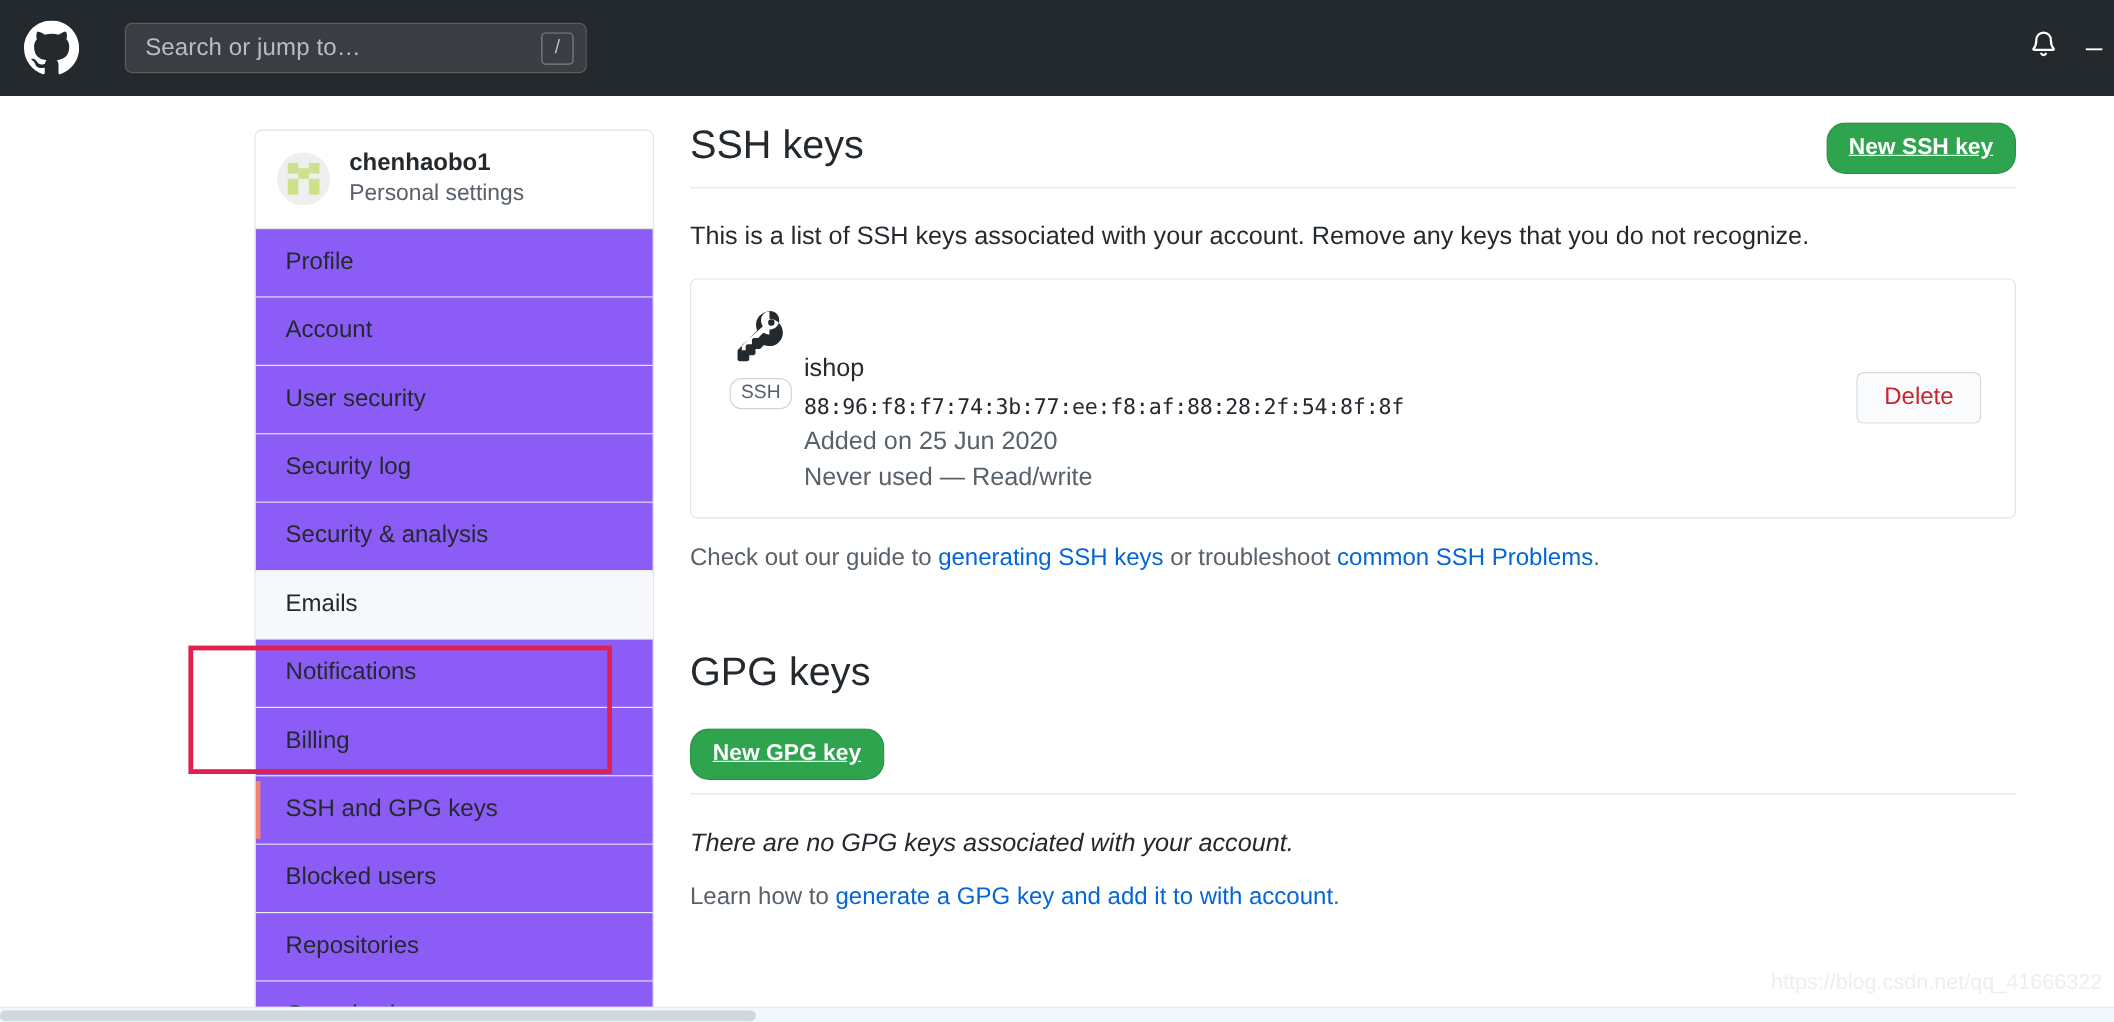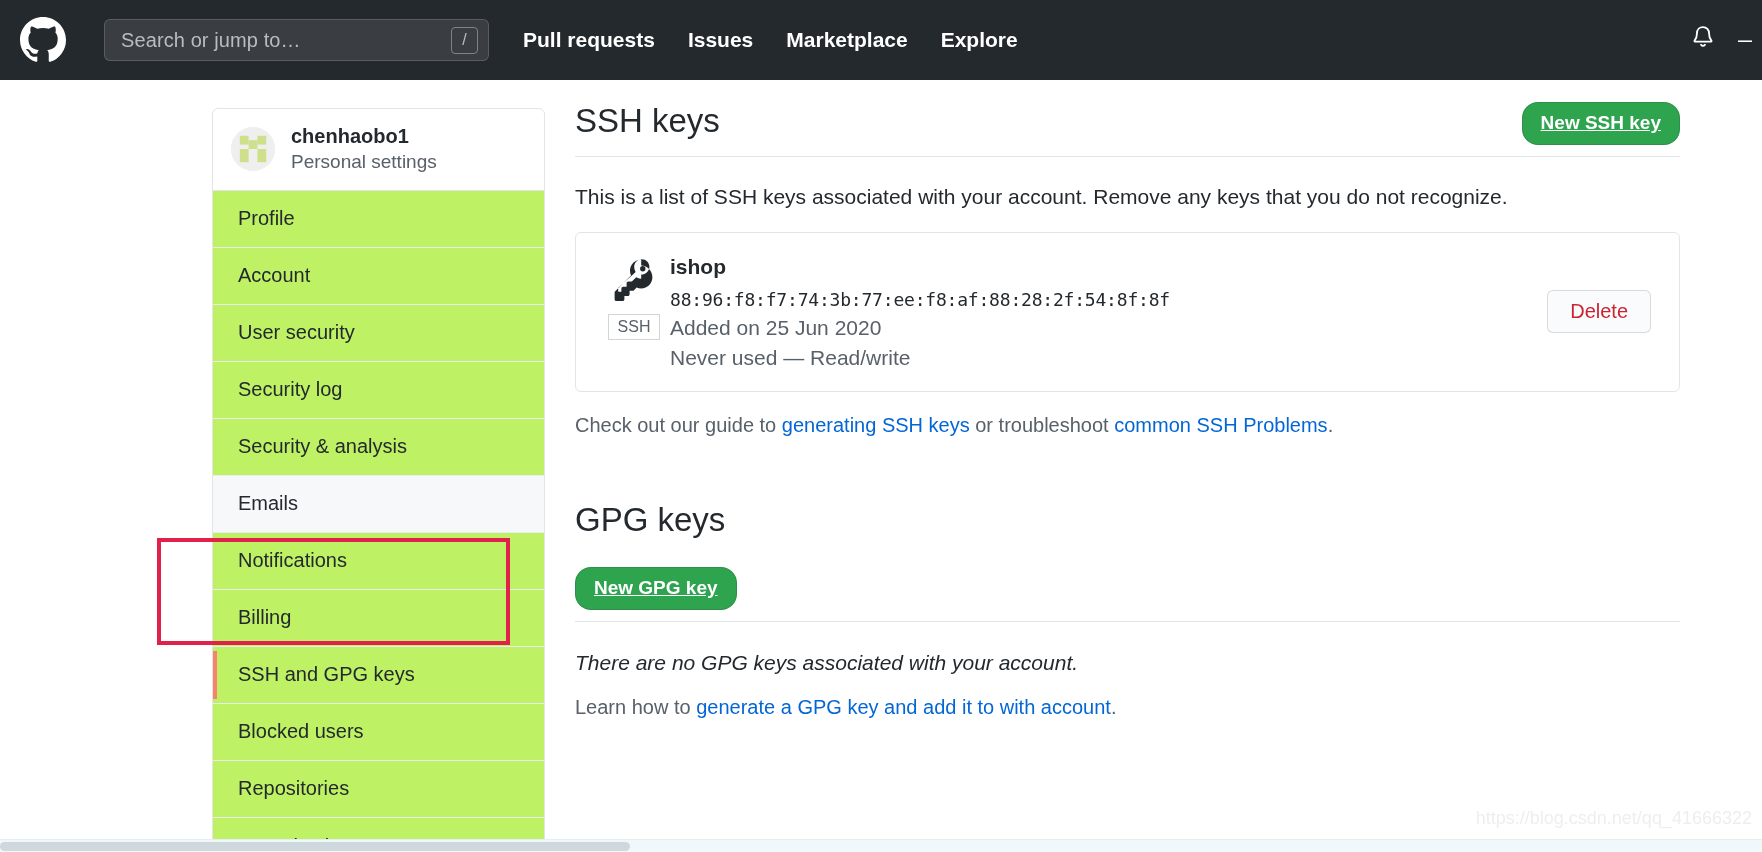--- a/index.html
+++ b/index.html
@@ -130,21 +130,21 @@
 
   .sb-item {
     position: relative;
     height: 57px;
     display: flex;
     align-items: center;
     padding-left: 25px;
     font-size: 20px;
     color: #24292e;
     border-bottom: 1px solid #eaecef;
-    background: #bef264;
+    background: #8b5cf6;
     cursor: pointer;
     white-space: nowrap;
   }
   .sb-item:last-child { border-bottom: none; }
   .sb-item.hovered { background: #f6f8fa; }
   .sb-item.selected::before {
     content: "";
     position: absolute;
     left: 0; top: 4px; bottom: 4px;
     width: 4px;
@@ -206,32 +206,33 @@
     flex: 0 0 auto;
     display: flex;
     flex-direction: column;
     align-items: center;
     padding-top: 4px;
   }
   .key-glyph svg { width: 50px; height: 52px; fill: #24292e; }
   .ssh-badge {
     margin-top: 3px;
     border: 1px solid #d1d5da;
-    border-radius: 0;
+    border-radius: 10px;
     color: #586069;
     font-size: 16px;
     padding: 2px 9px;
     line-height: 1.25;
   }
   .key-info { flex: 1; padding-top: 2px; }
   .key-title {
     font-size: 21px;
-    font-weight: bold;
+    font-weight: normal;
     color: #24292e;
     line-height: 1.35;
+    margin-top: 40px;
   }
   .key-fingerprint {
     font-family: "DejaVu Sans Mono", "Liberation Mono", monospace;
     font-size: 18px;
     color: #24292e;
     margin-top: 7px;
     line-height: 1.3;
     letter-spacing: -0.2px;
   }
   .key-meta {
@@ -327,26 +328,20 @@
         0 3.07-1.87 3.75-3.65 3.95.29.25.54.73.54 1.48 0 1.07-.01 1.93-.01 2.2 0
         .21.15.46.55.38A8.013 8.013 0 0016 8c0-4.42-3.58-8-8-8z"></path>
       </svg>
     </div>
 
     <div class="search-box">
       <span class="ph">Search or jump to…</span>
       <span class="slash-key">/</span>
     </div>
 
-    <nav class="navlinks">
-      <a>Pull requests</a>
-      <a>Issues</a>
-      <a>Marketplace</a>
-      <a>Explore</a>
-    </nav>
 
     <div class="nav-right">
       <span class="bell-icon">
         <svg viewBox="0 0 24 26" aria-hidden="true">
           <path d="M12 3c-3.3 0-5.6 2.5-5.6 5.8 0 4.2-1.3 5.6-2.2 6.6-.3.3-.1.9.4.9h14.8c.5 0 .7-.6.4-.9-.9-1-2.2-2.4-2.2-6.6C17.6 5.5 15.3 3 12 3z"></path>
           <path d="M10.2 19.2c.5.7 1.1 1.1 1.8 1.1s1.3-.4 1.8-1.1" stroke-linecap="round"></path>
         </svg>
       </span>
       <span class="nav-cut">—</span>
     </div>

